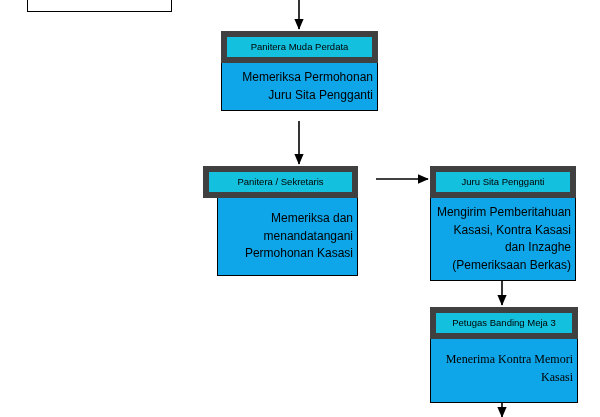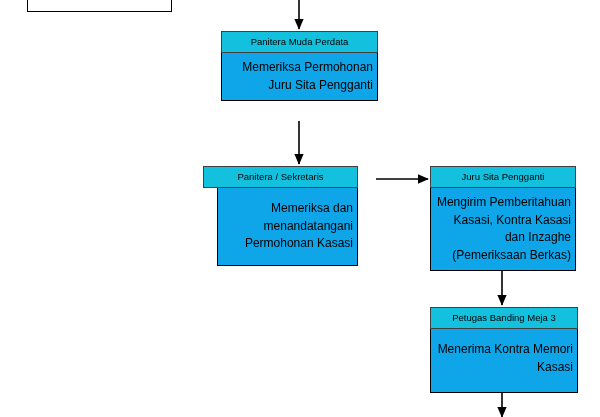--- a/index.html
+++ b/index.html
@@ -19,21 +19,21 @@
     left: 0; top: 0;
     width: 600px;
     height: 417px;
   }
   .node {
     position: absolute;
     box-sizing: border-box;
   }
   .node-header {
     background: #13c0de;
-    border: 1px solid #404040;
+    border: 6px solid #404040;
     color: #000000;
     font-size: 9.5px;
     text-align: center;
     padding: 5px 2px 5px 2px;
     line-height: 1.1;
     box-sizing: border-box;
   }
   .node-body {
     background: #0ea5e9;
     border: 1px solid #000000;
@@ -109,19 +109,19 @@
       <div>Kasasi, Kontra Kasasi</div>
       <div>
         <span>dan </span><span class="italic">Inzaghe</span>
       </div>
       <div>(Pemeriksaan Berkas)</div>
     </div>
   </div>
 
   <div class="node" style="left:430px; top:307px; width:148px;">
     <div class="node-header">Petugas Banding Meja 3</div>
-    <div class="node-body" style="padding-top:12px; padding-bottom:16px;">
+    <div class="node-body" style="padding-top:12px; padding-bottom:16px;font-family:Liberation Serif, serif;">
       <div>Menerima Kontra Memori</div>
       <div>Kasasi</div>
     </div>
   </div>
 
 </div>
 
 </body></html>

